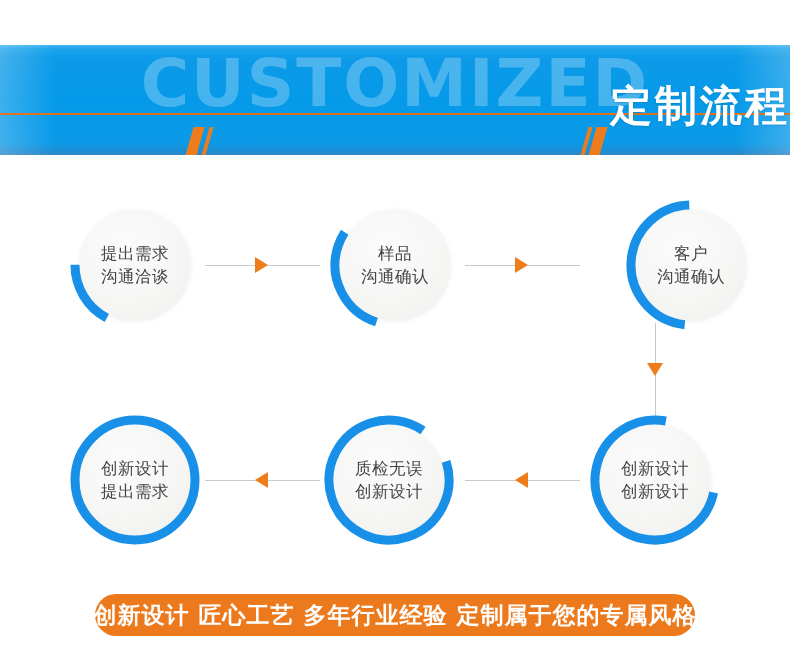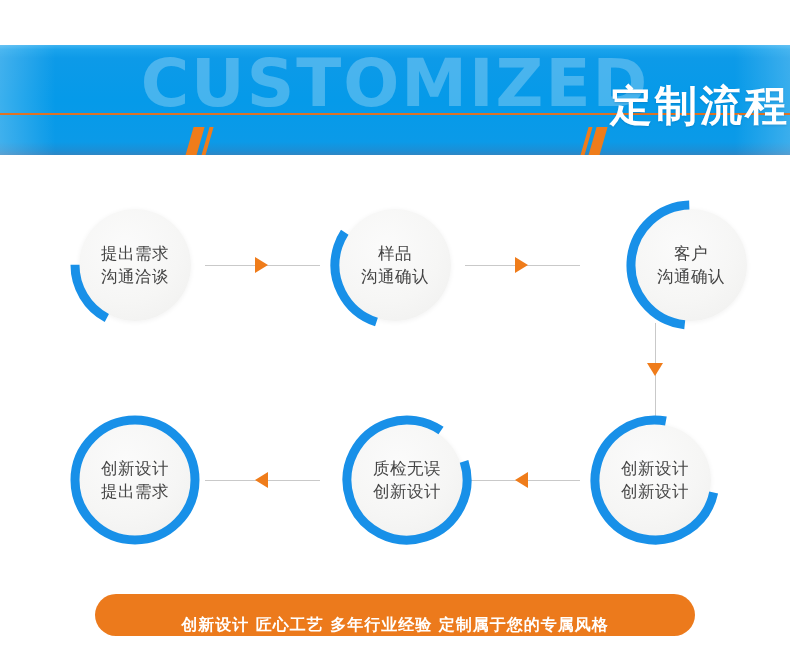--- a/index.html
+++ b/index.html
@@ -175,24 +175,24 @@
   
   #footer-pill {
     position: absolute;
     left: 95px;
     top: 594px;
     width: 600px;
     height: 42px;
     border-radius: 21px;
     background: #ec7a1c;
     display: flex;
-    align-items: flex-end;
+    align-items: center;
     justify-content: center;
     color: #ffffff;
-    font-size: 16px;
+    font-size: 23px;
     font-weight: bold;
     letter-spacing: 1px;
     white-space: nowrap;
   }
 </style>
 </head>
 <body>
 
 <div id="header-banner">
   <div class="header-rule"></div>
@@ -258,21 +258,21 @@
     <div class="node-disc"></div>
     <svg class="node-ring" viewBox="0 0 130 130">
       <circle id="ring-4" cx="65" cy="65" r="60" fill="none" stroke="#1890e8" stroke-width="9" stroke-linecap="butt" stroke-dasharray="280.6489437206882 97.34217471008697" transform="rotate(12 65 65)"></circle>
     </svg>
     <div class="node-label">
       <span>创新设计</span>
       <span>创新设计</span>
     </div>
   </div>
 
-  <div class="node" id="node-5" style="left:342px; top:260px;font-family:Liberation Serif, serif;">
+  <div class="node" id="node-5" style="left:324px; top:260px;font-family:Liberation Serif, serif;">
     <div class="node-disc"></div>
     <svg class="node-ring" viewBox="0 0 130 130">
       <circle id="ring-5" cx="65" cy="65" r="60" fill="none" stroke="#1890e8" stroke-width="9" stroke-linecap="butt" stroke-dasharray="337.19761148530444 40.79350694547071" transform="rotate(342 65 65)"></circle>
     </svg>
     <div class="node-label">
       <span>质检无误</span>
       <span>创新设计</span>
     </div>
   </div>
 

